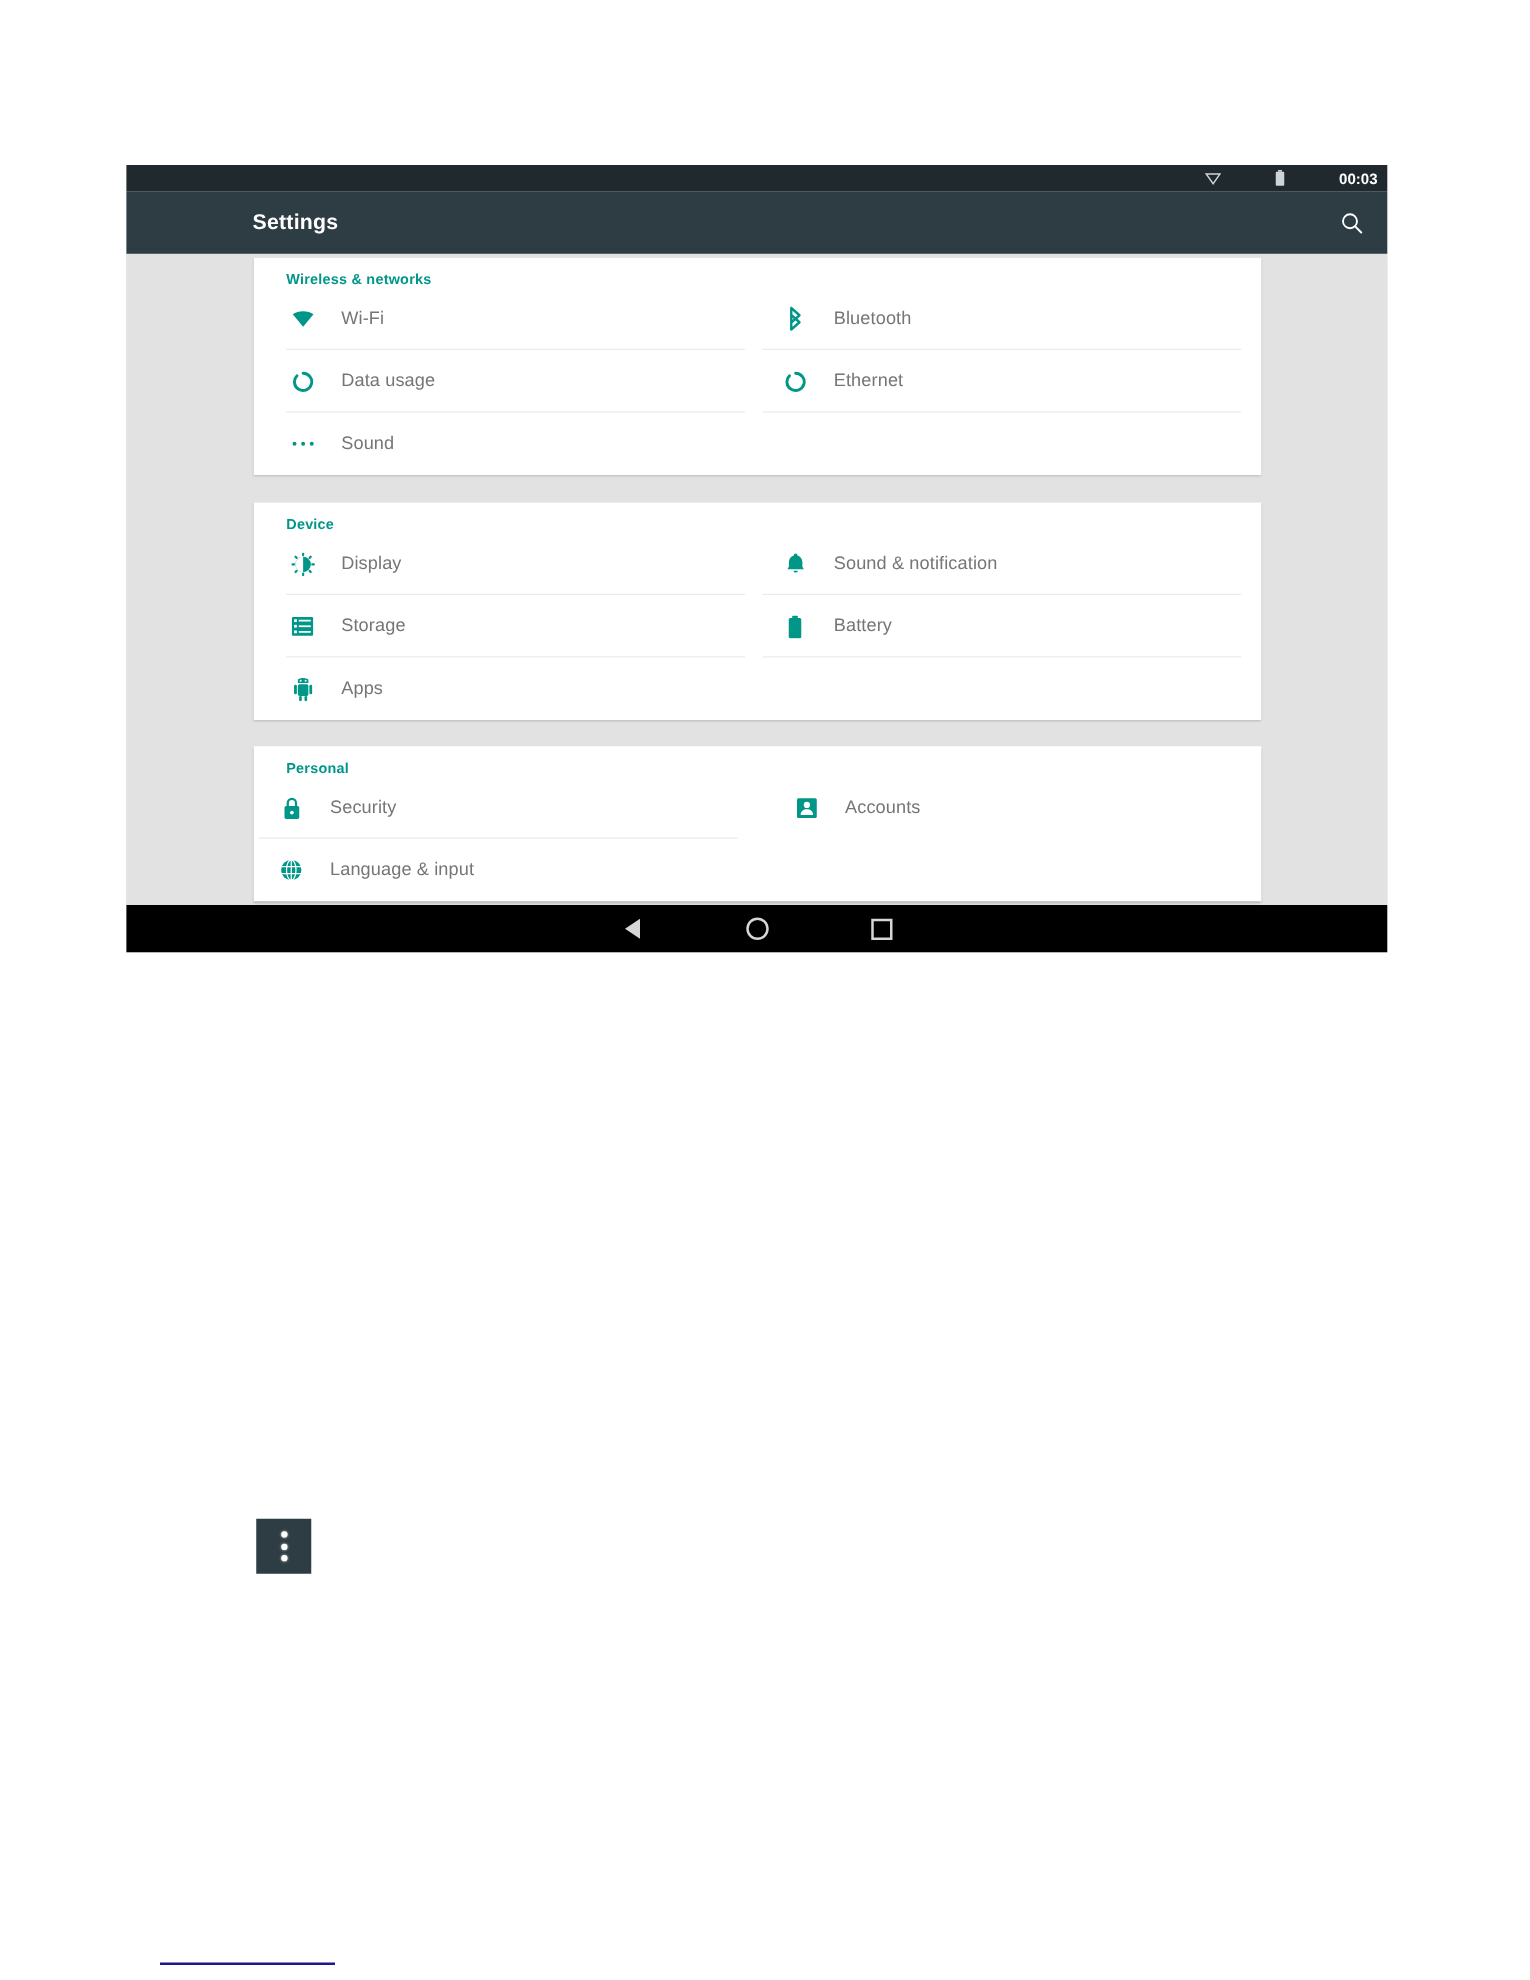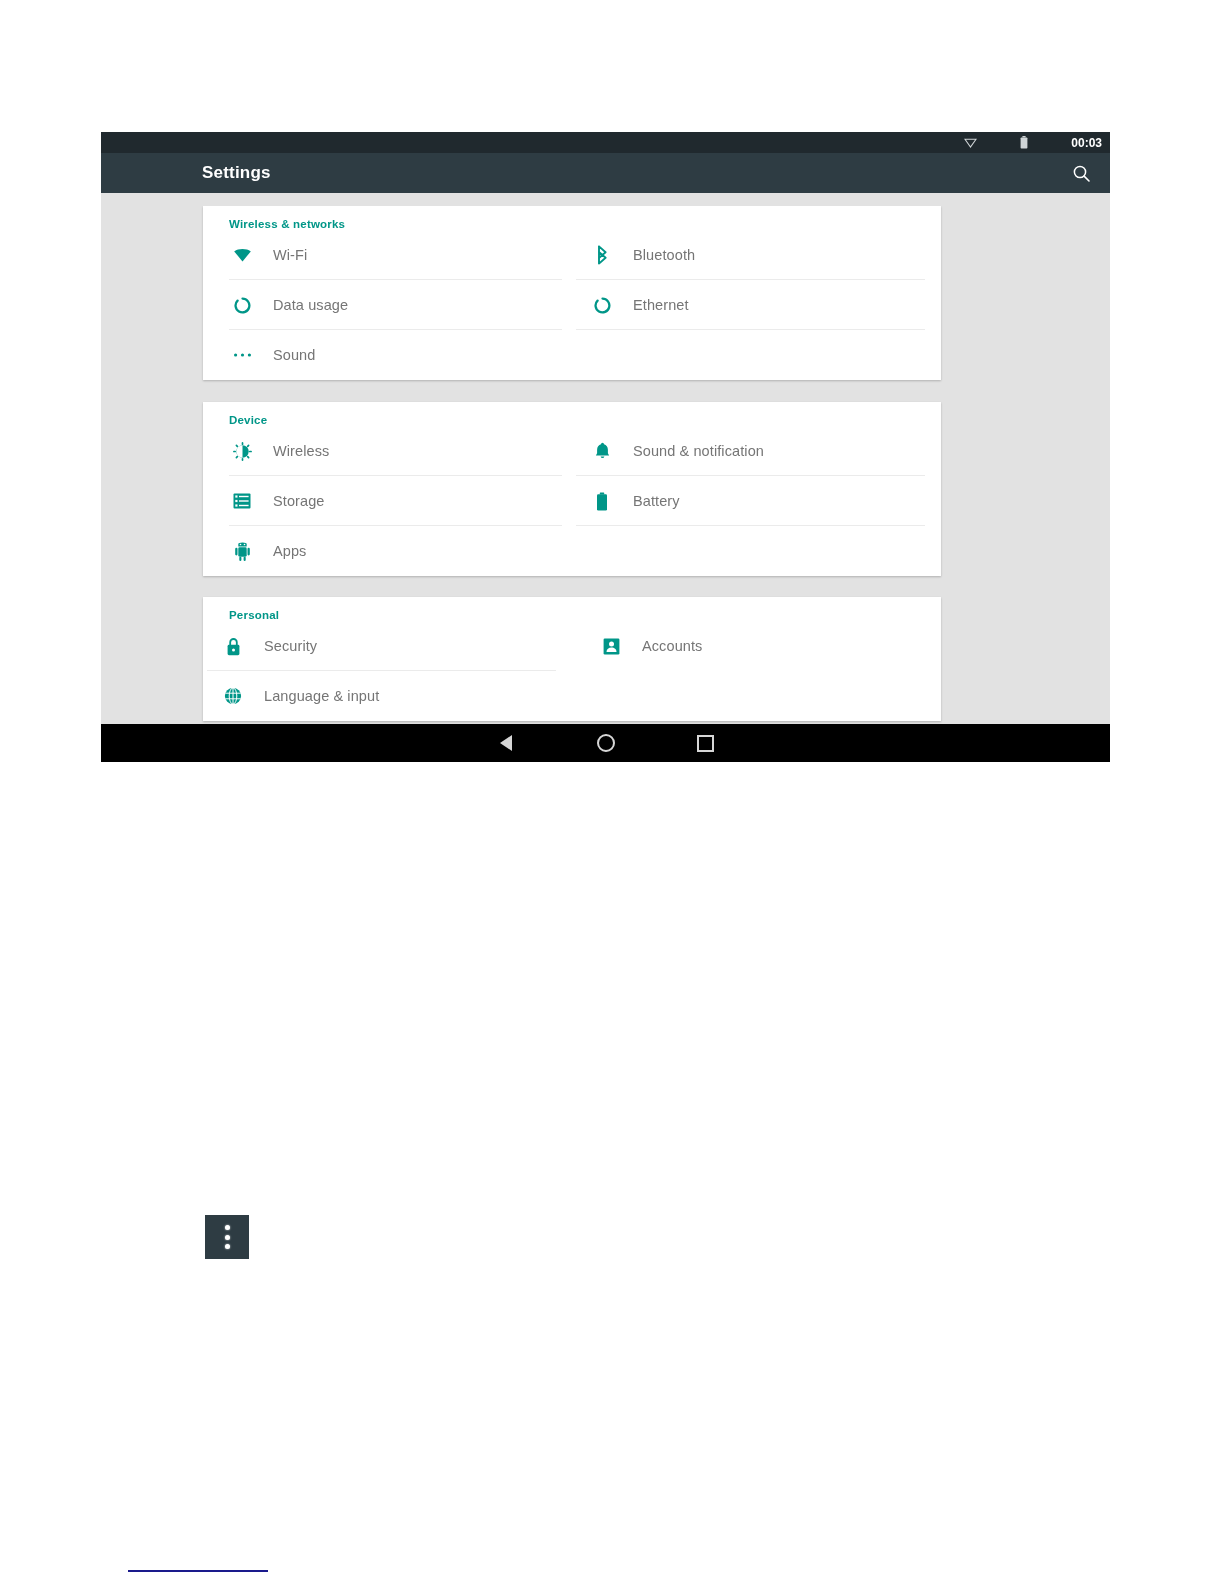--- a/index.html
+++ b/index.html
@@ -53,21 +53,21 @@
     margin-left: 6px;
     line-height: 1;
     white-space: nowrap;
   }
 
   
   #app-bar {
     position: absolute;
     left: 0; top: 21px;
     width: 100%;
-    height: 40px;
+    height: 50px;
     background: #2e3c43;
     display: flex;
     align-items: center;
     box-sizing: border-box;
   }
   #app-title {
     color: #ffffff;
     font-size: 17px;
     font-weight: bold;
     margin-left: 101px;
@@ -89,21 +89,21 @@
     top: 74px;
     width: 100%;
     bottom: 38px;
     background: #e2e2e2;
     overflow: hidden;
   }
 
   .card {
     position: absolute;
     left: 102px;
-    width: 738px;
+    width: 806px;
     background: #ffffff;
     box-shadow: 0 1px 2px rgba(0,0,0,0.22);
   }
 
   .card-header {
     color: #009688;
     font-size: 11.5px;
     font-weight: bold;
     padding: 12px 0 0 26px;
     letter-spacing: 0.2px;
@@ -320,21 +320,21 @@
                 <line x1="9.5" y1="16.8" x2="9.5" y2="18.1"></line>
                 <line x1="0.9" y1="9.5" x2="2.2" y2="9.5"></line>
                 <line x1="16.8" y1="9.5" x2="18.1" y2="9.5"></line>
                 <line x1="3.4" y1="3.4" x2="4.3" y2="4.3"></line>
                 <line x1="14.7" y1="14.7" x2="15.6" y2="15.6"></line>
                 <line x1="15.6" y1="3.4" x2="14.7" y2="4.3"></line>
                 <line x1="4.3" y1="14.7" x2="3.4" y2="15.6"></line>
               </g>
             </svg>
           </span>
-          <span class="row-label">Wireless</span>
+          <span class="row-label">Display</span>
         </div>
 
         <div class="row col-right divider-right">
           <span class="row-icon">
             <svg width="15" height="18" viewBox="0 0 15 18">
               <path d="M7.5 0.8 A1.5 1.5 0 0 1 9 2.3 C11.4 3 12.9 5.1 12.9 7.7 L12.9 11.3 L14.1 13.4 L0.9 13.4 L2.1 11.3 L2.1 7.7 C2.1 5.1 3.6 3 6 2.3 A1.5 1.5 0 0 1 7.5 0.8 Z" fill="#009688"></path>
               <path d="M5.6 14.5 A1.95 1.95 0 0 0 9.4 14.5 Z" fill="#009688"></path>
             </svg>
           </span>
           <span class="row-label">Sound &amp; notification</span>

